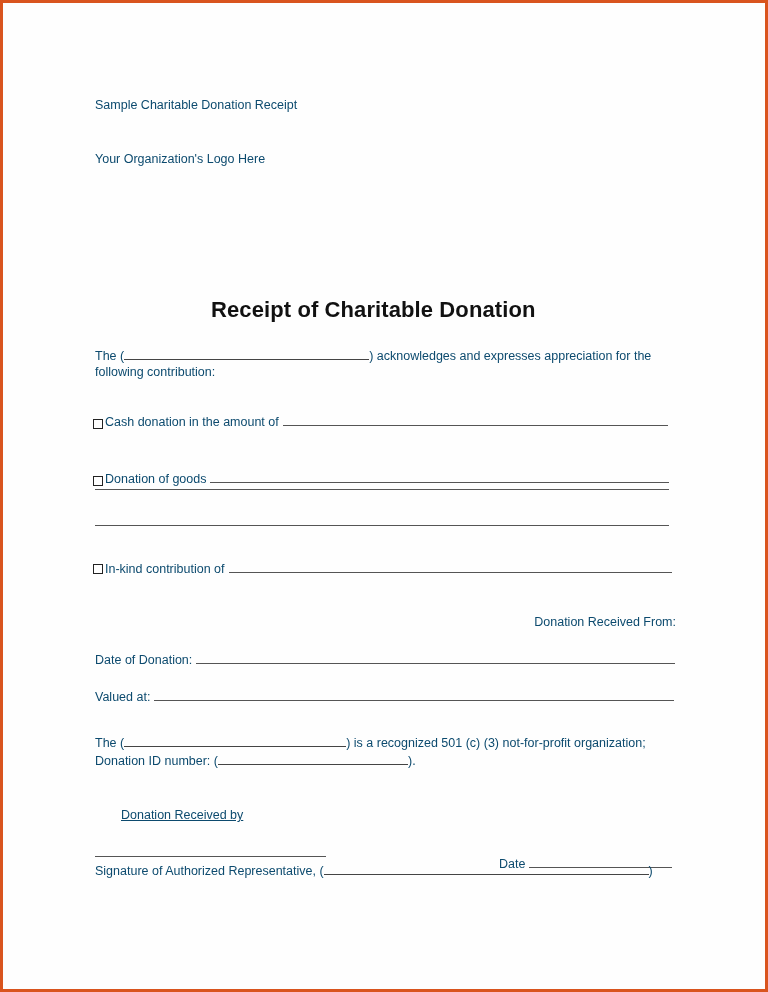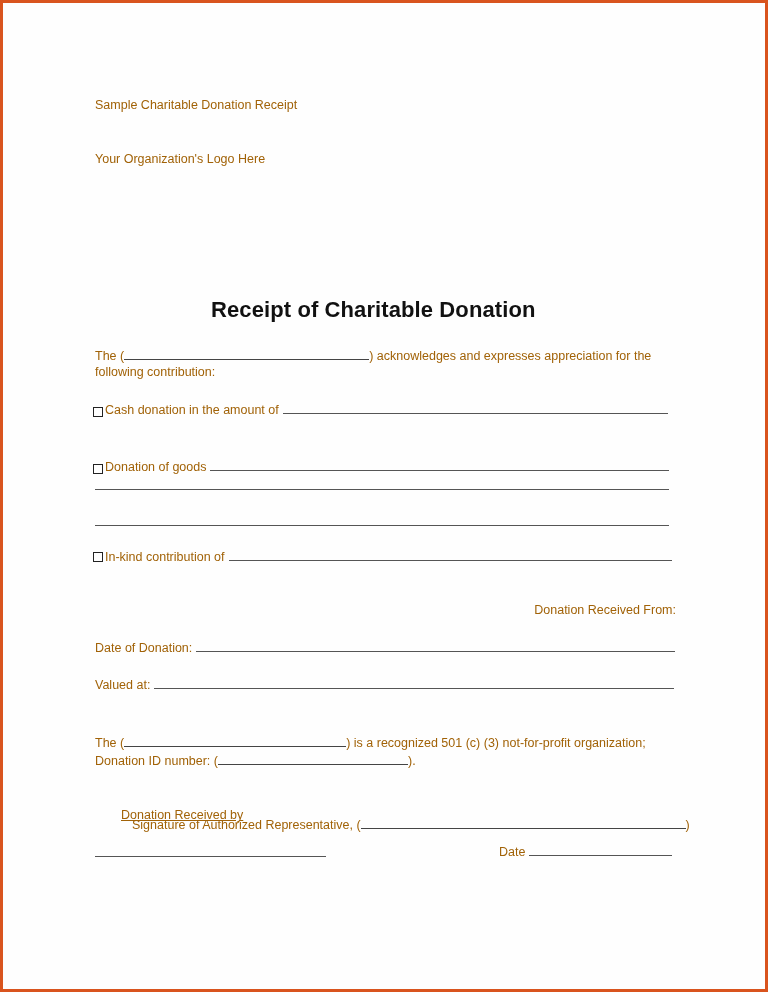--- a/index.html
+++ b/index.html
@@ -5,27 +5,27 @@
     html, body { margin: 0; padding: 0; }
     body {
       width: 768px; height: 992px; box-sizing: border-box;
       border: 3px solid #d9541e;
       background: #fefefe;
       position: relative; overflow: hidden;
       font-family: "Liberation Sans", "DejaVu Sans", sans-serif;
       color: #333;
     }
     .abs { position: absolute; white-space: nowrap; }
-    .small { font-size: 12.5px; color: #a16207; }
+    .small { font-size: 12.5px; color: #0c4a6e; }
     .title { font-size: 22px; font-weight: bold; color: #111; letter-spacing: 0.1px; }
     .line { position: absolute; height: 1px; background: #555; }
     .blank { display: inline-block; border-bottom: 1px solid #444; height: 12px; vertical-align: baseline; }
     .cb { display: inline-block; width: 10px; height: 10px; border: 1.6px solid #222; box-sizing: border-box; vertical-align: -1px; margin-right: 2px; }
     .u { text-decoration: underline; margin-left: 26px; }
-    .flex { display: flex; align-items: flex-end; }
+    .flex { display: flex; align-items: flex-end; margin-top: 12px; }
     .grow { flex: 1; border-bottom: 1px solid #555; height: 11px; margin-left: 4px; margin-bottom: 3px; }
   </style>
 </head>
 <body>
 
 <div class="abs small" style="left:92px; top:95px;">Sample Charitable Donation Receipt</div>
 <div class="abs small" style="left:92px; top:149px;">Your Organization's Logo Here</div>
 
 <div class="abs title" style="left:208px; top:294px;">Receipt of Charitable Donation</div>
 
@@ -71,15 +71,15 @@
 <div class="abs small" style="left:92px; top:749px;">
   <span>Donation ID number: (</span><span class="blank" style="width:190px;"></span><span>).</span>
 </div>
 
 <div class="abs small u" style="left:92px; top:805px;">Donation Received by</div>
 <div class="line" style="left:92px; top:853px; width:231px;"></div>
 <div class="abs small flex" style="left:496px; top:841px; width:173px;">
   <span>Date</span>
   <span class="grow"></span>
 </div>
-<div class="abs small" style="left:92px; top:813px;margin-left:37px;">
+<div class="abs small" style="left:92px; top:859px;">
   <span>Signature of Authorized Representative, (</span><span class="blank" style="width:325px;"></span><span>)</span>
 </div>
 
 </body></html>

